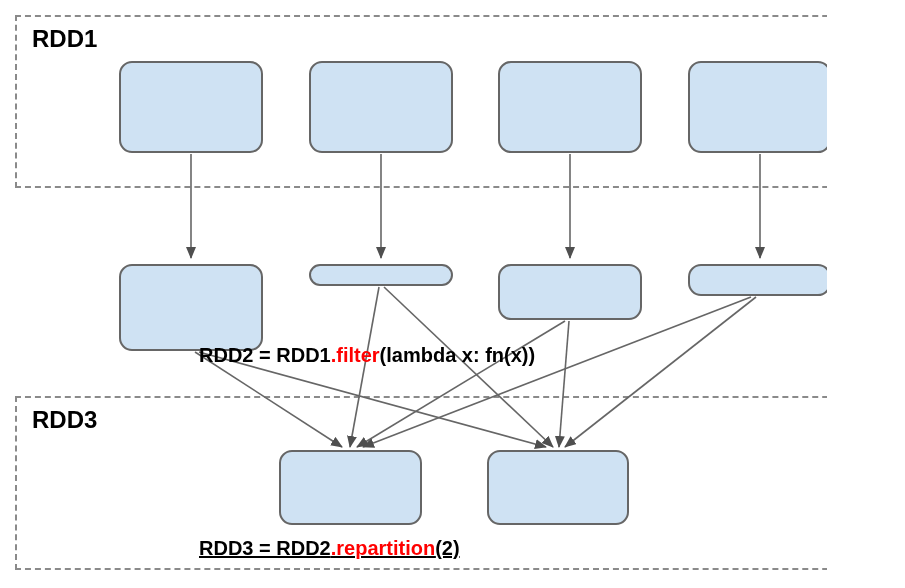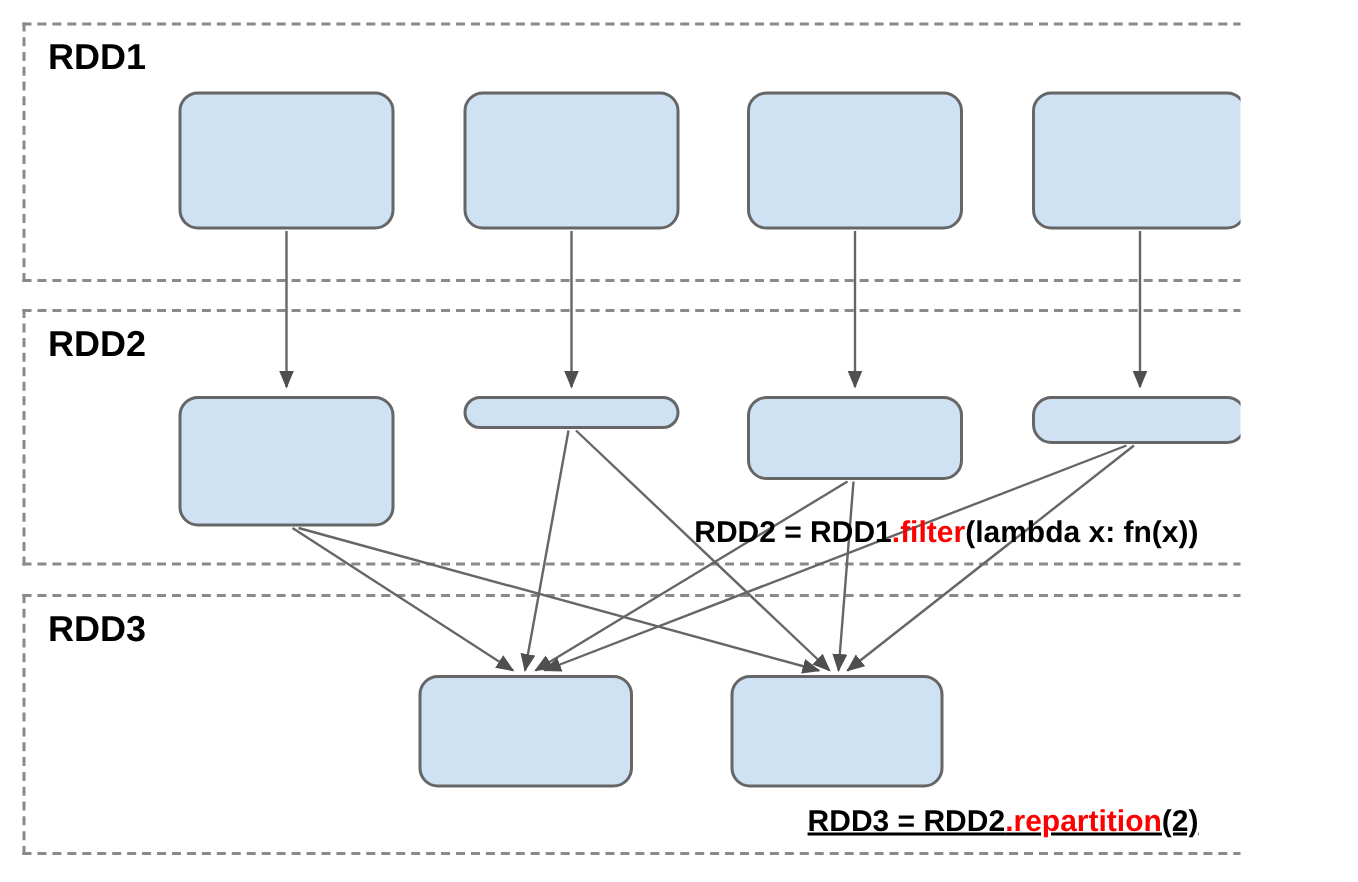--- a/index.html
+++ b/index.html
@@ -43,43 +43,39 @@
     left: 0;
     top: 0;
     width: 905px;
     height: 588px;
     pointer-events: none;
   }
   .annotation {
     position: absolute;
     right: 28px;
     width: 600px;
-    text-align: right;
     font-size: 20px;
     font-weight: bold;
     color: var(--text, #000000);
     white-space: nowrap;
     z-index: 5;
   }
   .annotation .hl {
     color: var(--highlight, #ff0000);
   }
   .annotation-filter { top: 344px; }
   .annotation-repartition { top: 537px; text-decoration: underline; }
 </style>
 </head>
 <body>
 
 <div class="stage">
 
   <div class="container" style="left: 15px; top: 15px; width: 873px; height: 173px;">
     <span class="glabel">RDD1</span>
-  </div>
-  <div class="container" style="left: 15px; top: 206px; width: 873px; height: 171px;">
-    <span class="glabel">RDD2</span>
   </div>
   <div class="container" style="left: 15px; top: 396px; width: 873px; height: 174px;">
     <span class="glabel">RDD3</span>
   </div>
 
   <div class="partition" style="left: 119px; top: 61px; width: 144px; height: 92px;"></div>
   <div class="partition" style="left: 309px; top: 61px; width: 144px; height: 92px;"></div>
   <div class="partition" style="left: 498px; top: 61px; width: 144px; height: 92px;"></div>
   <div class="partition" style="left: 688px; top: 61px; width: 143px; height: 92px;"></div>
 

